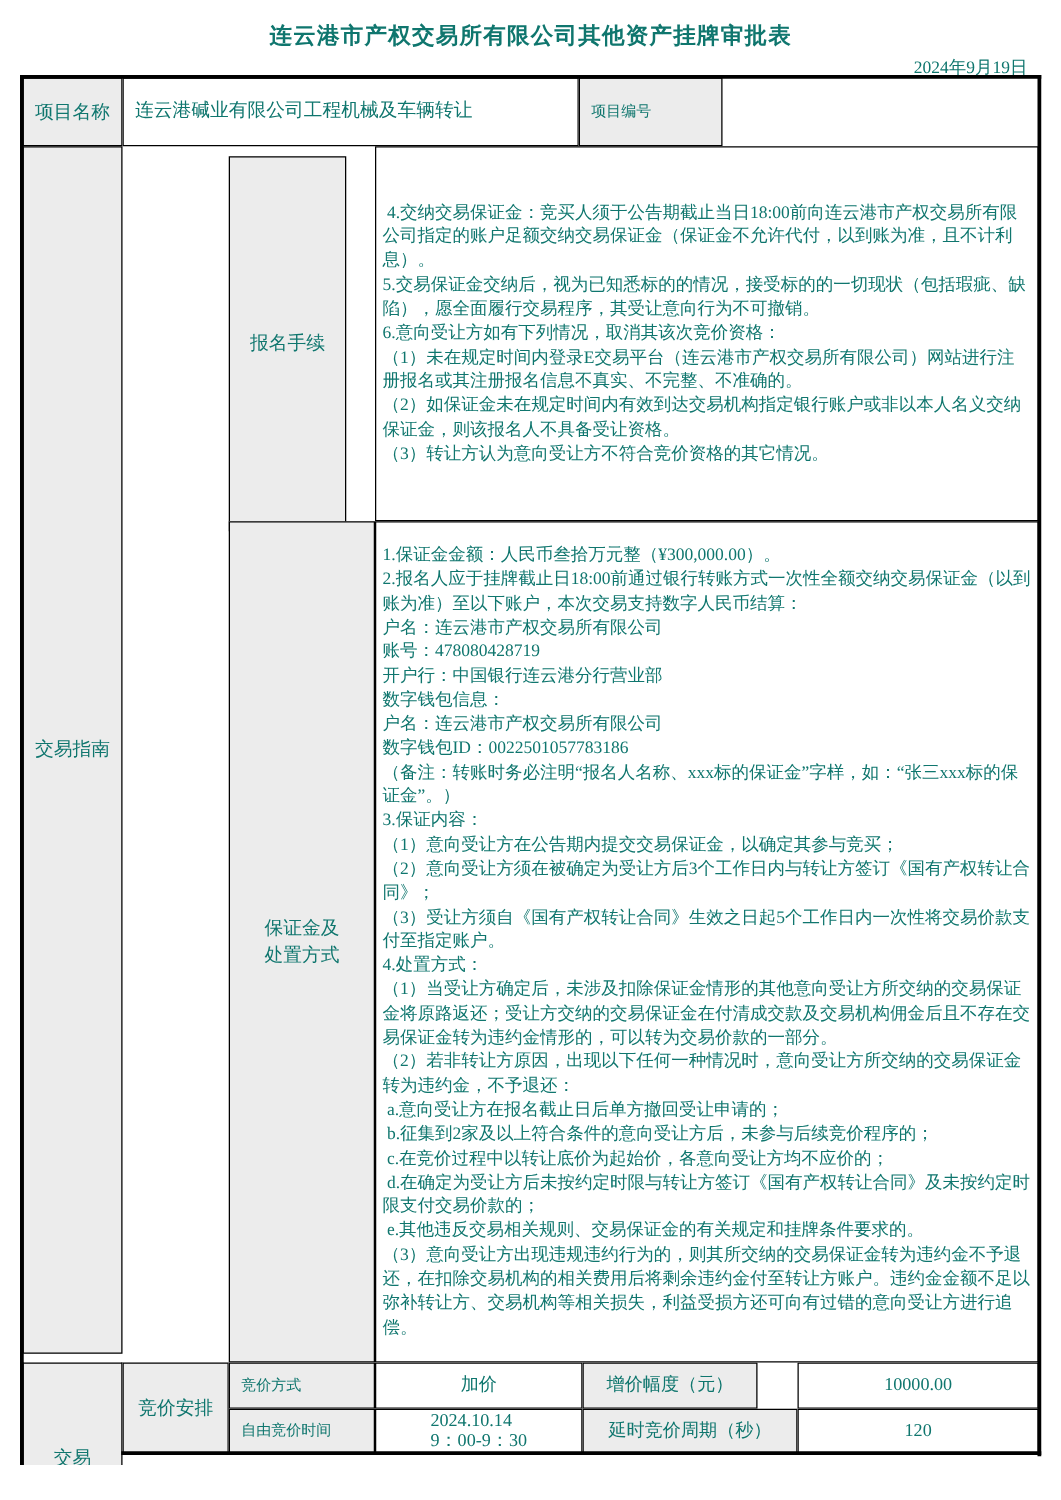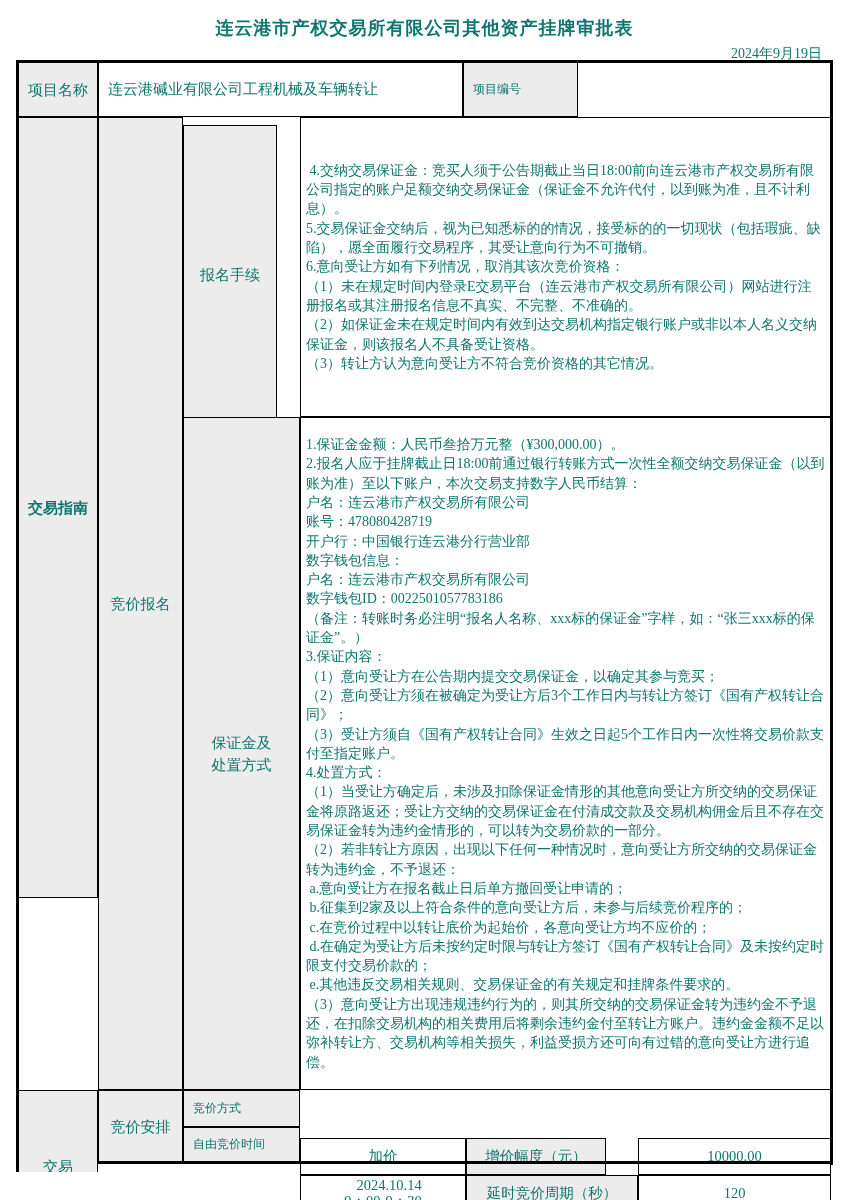--- a/index.html
+++ b/index.html
@@ -8,43 +8,42 @@
   .title{position:absolute;left:0;top:16px;width:849px;text-align:center;
          font-size:18px;font-weight:bold;letter-spacing:1px;}
   .date{position:absolute;left:0;top:45px;width:822px;text-align:right;font-size:14px;}
   .cell{position:absolute;box-sizing:border-box;border:1px solid #000;background:#fff;
         font-size:14px;line-height:19.3px;}
   .gray{background:#ececec;}
   .lab{display:flex;align-items:center;justify-content:center;text-align:center;
        font-size:15px;white-space:pre-wrap;line-height:22px;}
   .lab-left{display:flex;align-items:center;padding-left:9px;font-size:12px;white-space:pre-wrap;}
   .val{display:flex;align-items:center;padding-left:9px;font-size:15px;}
-  .val-center{display:flex;align-items:center;justify-content:center;text-align:right;
-              font-size:14.5px;white-space:pre-wrap;line-height:16.5px;margin-top:48px;}
+  .val-center{display:flex;align-items:center;justify-content:center;text-align:left;
+              font-size:14.5px;white-space:pre-wrap;line-height:16.5px;}
   .content{display:flex;align-items:center;padding:0 5px;}
   .content > div{white-space:pre-wrap;width:100%;}
   .bline{position:absolute;background:#000;}
   .clipcell{overflow:hidden;border-bottom:none;}
   .clipcell > div{position:absolute;left:0;top:66px;width:100%;text-align:center;
                   font-size:15px;line-height:20px;}
 </style>
 </head>
 <body>
 
 <div class="page">
 
   <div class="title">连云港市产权交易所有限公司其他资产挂牌审批表</div>
   <div class="date">2024年9月19日</div>
 
   <div class="cell gray lab" style="left:18px;top:62px;width:80px;height:55px;">项目名称</div>
   <div class="cell val" style="left:98px;top:62px;width:365px;height:55px;">连云港碱业有限公司工程机械及车辆转让</div>
   <div class="cell gray lab-left" style="left:463px;top:62px;width:115px;height:55px;">项目编号</div>
 
-  <div class="cell gray lab" style="left:18px;top:117px;width:80px;height:781px;font-weight:bold;">交易指南</div>
-  <div class="cell gray lab" style="left:98px;top:117px;width:85px;height:973px;">竞价报名</div>
+  <div class="cell gray lab" style="left:18px;top:117px;width:80px;height:966px;">交易指南</div>
 
   <div class="cell gray lab" style="left:183px;top:125px;width:94px;height:300px;text-align:center;">报名手续</div>
   <div class="cell content" style="left:300px;top:117px;width:531px;height:300px;">
     <div> 4.交纳交易保证金：竞买人须于公告期截止当日18:00前向连云港市产权交易所有限公司指定的账户足额交纳交易保证金（保证金不允许代付，以到账为准，且不计利息）。
 5.交易保证金交纳后，视为已知悉标的的情况，接受标的的一切现状（包括瑕疵、缺陷），愿全面履行交易程序，其受让意向行为不可撤销。
 6.意向受让方如有下列情况，取消其该次竞价资格：
 （1）未在规定时间内登录E交易平台（连云港市产权交易所有限公司）网站进行注册报名或其注册报名信息不真实、不完整、不准确的。
 （2）如保证金未在规定时间内有效到达交易机构指定银行账户或非以本人名义交纳保证金，则该报名人不具备受让资格。
 （3）转让方认为意向受让方不符合竞价资格的其它情况。</div>
   </div>

